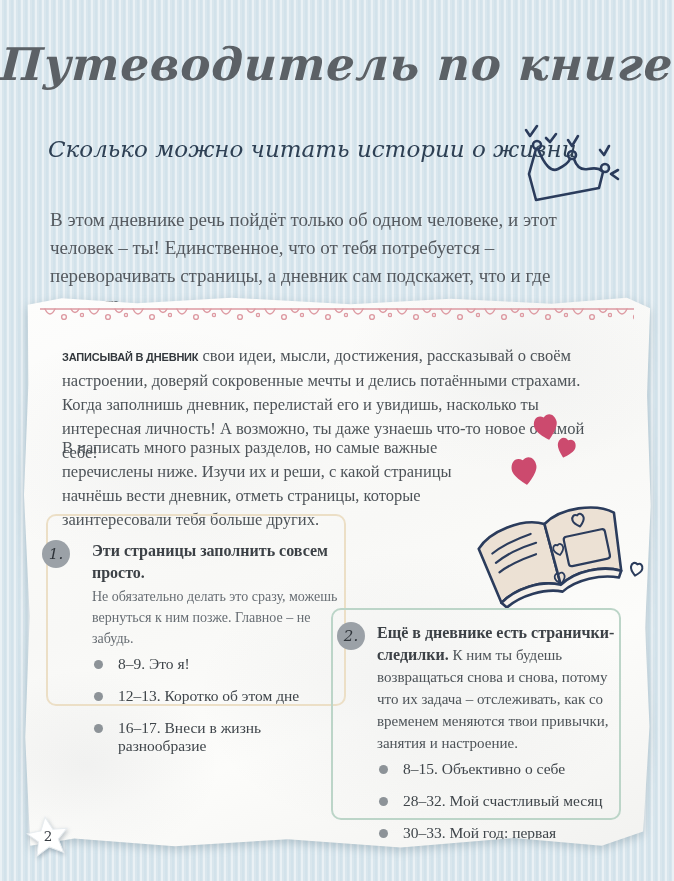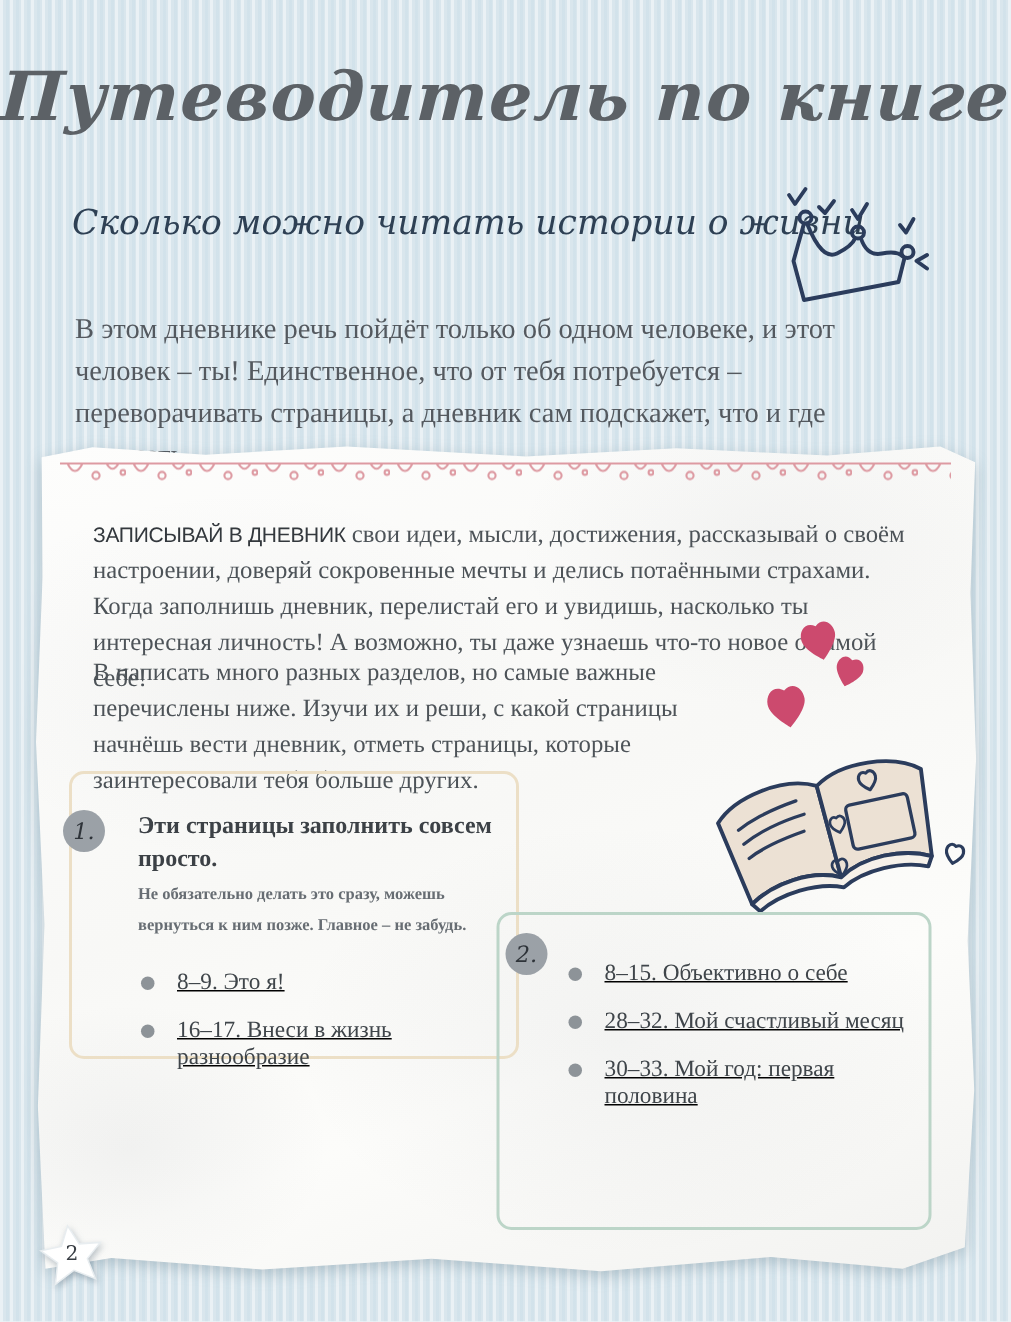--- a/index.html
+++ b/index.html
@@ -45,46 +45,46 @@
       linear-gradient(160deg,#fdfdfc 0%,#f8f8f6 45%,#fcfcfa 70%,#f2f2f0 100%);
     clip-path:polygon(0.6% 1.6%, 6% 0.4%, 18% 1.3%, 33% 0.3%, 52% 1.5%, 68% 0.5%,
       84% 1.4%, 96% 0.3%, 99.7% 2.2%, 99.2% 18%, 99.8% 38%, 98.9% 60%, 99.6% 78%,
       98.6% 97%, 92% 99.6%, 78% 98.2%, 60% 99.9%, 42% 98.4%, 24% 99.7%, 8% 98.3%,
       1% 99.6%, 0.2% 80%, 0.9% 58%, 0% 36%, 0.7% 16%);
   }
   .scallop{ position:absolute; left:16px; top:9px; }
 
   .paper-para1{ position:absolute; left:38px; top:48px; width:556px;
     font-size:16.5px; line-height:24px; color:#4d5358; }
-  .para1-lead{ font-family:"Liberation Sans", sans-serif; font-weight:normal;
-    font-size:14px; color:#33383d; letter-spacing:-0.2px; }
+  .para1-lead{ font-family:"Liberation Sans", sans-serif; font-weight:bold;
+    font-size:11px; color:#33383d; letter-spacing:-0.2px; }
   .paper-para2{ position:absolute; left:38px; top:140px; width:432px;
     font-size:16.5px; line-height:24px; color:#4d5358; }
 
   .notebook{ position:absolute; left:424px; top:108px; }
 
   
   .num-box{ position:absolute; border-radius:10px; box-sizing:border-box; }
   .box1{ left:22px; top:218px; width:300px; height:192px; border:2px solid #ecdfc6; }
   .box2{ left:307px; top:312px; width:290px; height:212px; border:2px solid #bcd5c8; }
   .num-circle{
     position:absolute; width:28px; height:28px; border-radius:50%;
     background:#9ba1a7; color:#2e3339; text-align:center; line-height:28px;
     font-family:"DejaVu Serif", serif; font-style:italic; font-size:15px;
   }
   .box1 .num-circle{ left:-6px; top:24px; }
   .box2 .num-circle{ left:4px; top:12px; }
   .box-content{ position:absolute; left:44px; right:1px; }
   .box1 .box-content{ top:24px; }
   .box2 .box-content{ top:12px; }
   .box-heading{ font-weight:bold; font-size:16px; color:#3c4146; line-height:22px; }
-  .box-desc{ font-size:11px; line-height:21px; color:#676d73; margin-top:2px;font-weight:bold; }
+  .box-desc{ font-size:14px; line-height:21px; color:#676d73; margin-top:2px; }
   .box2 .box-run{ font-size:15px; line-height:22px; color:#4d5358; }
   .box2 .box-run b{ font-size:16px; color:#3c4146; }
-  .box-list{ list-style:none; margin:18px 0 0 0; padding:0;text-decoration:underline; }
+  .box-list{ list-style:none; margin:6px 0 0 0; padding:0; }
   .box-list li{ position:relative; padding-left:26px; margin-bottom:14px;
     font-size:15.5px; color:#3f454a; }
   .box-list li::before{ content:""; position:absolute; left:2px; top:5px;
     width:9px; height:9px; border-radius:50%; background:#8d9398; }
 
   
   .page-star{ position:absolute; left:26px; top:816px; width:44px; height:44px;
     filter:drop-shadow(1px 2px 2px rgba(70,90,105,0.35)); }
   .page-star .num{ position:absolute; left:0; top:12px; width:44px; text-align:center;
     font-size:13.5px; color:#373c42; font-family:"DejaVu Serif", serif; }
@@ -169,28 +169,32 @@
         </svg>
       </div>
 
       <div class="num-box box1">
         <div class="num-circle">1.</div>
         <div class="box-content">
           <div class="box-heading">Эти страницы заполнить совсем просто.</div>
           <div class="box-desc">Не обязательно делать это сразу, можешь вернуться к ним позже. Главное – не забудь.</div>
           <ul class="box-list">
             <li>8–9. Это я!</li>
+            <li>12–13. Коротко об этом дне</li>
             <li>16–17. Внеси в жизнь разнообразие</li>
           </ul>
         </div>
       </div>
 
       <div class="num-box box2">
         <div class="num-circle">2.</div>
         <div class="box-content">
+          <div class="box-run">
+            <b>Ещё в дневнике есть странички-следилки.</b><span> К ним ты будешь возвращаться снова и снова, потому что их задача – отслеживать, как со временем меняются твои привычки, занятия и настроение.</span>
+          </div>
           <ul class="box-list">
             <li>8–15. Объективно о себе</li>
             <li>28–32. Мой счастливый месяц</li>
             <li>30–33. Мой год: первая половина</li>
           </ul>
         </div>
       </div>
 
     </div>
   </div>

